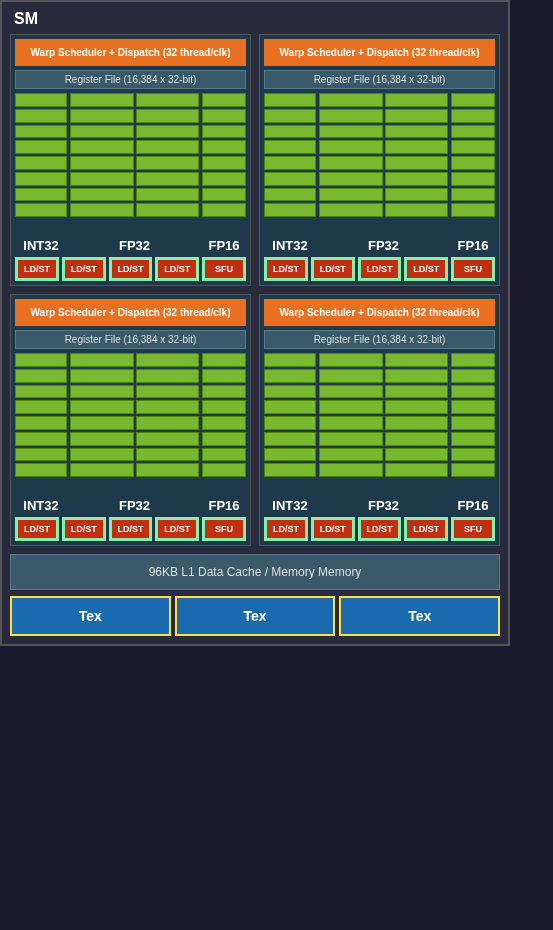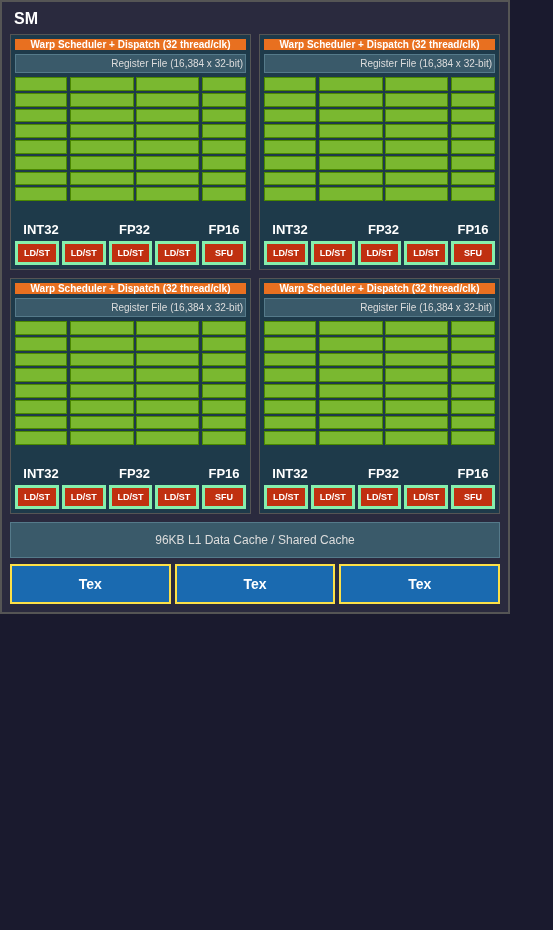--- a/index.html
+++ b/index.html
@@ -32,28 +32,28 @@
       background: #1e3a4a;
       border: 1px solid #555;
       padding: 4px;
     }
     .warp-scheduler-bar {
       background: #e87020;
       color: #fff;
       font-size: 10px;
       font-weight: bold;
       text-align: center;
-      padding: 0 2px;
+      padding: 8px 2px;
       margin-bottom: 4px;
     }
     .register-file-bar {
       background: #3a5a6a;
       color: #ddd;
       font-size: 10px;
-      text-align: right;
+      text-align: center;
       padding: 3px 2px;
       margin-bottom: 4px;
       border: 1px solid #557a8a;
     }
 
     .bottom-units {
       display: flex;
       gap: 3px;
       margin-top: 4px;
     }
@@ -401,21 +401,21 @@
         <div class="unit-btn">LD/ST</div>
         <div class="unit-btn">LD/ST</div>
         <div class="unit-btn">LD/ST</div>
         <div class="unit-btn">LD/ST</div>
         <div class="unit-btn sfu">SFU</div>
       </div>
     </div>
 
   </div>
 
-  <div class="l1-cache-bar">96KB L1 Data Cache / Shared Cache</div>
+  <div class="l1-cache-bar">96KB L1 Data Cache / Memory Memory</div>
 
   <div class="tex-row">
     <div class="tex-btn">Tex</div>
     <div class="tex-btn">Tex</div>
     <div class="tex-btn">Tex</div>
   </div>
 
 </div>
 
 </body></html>

